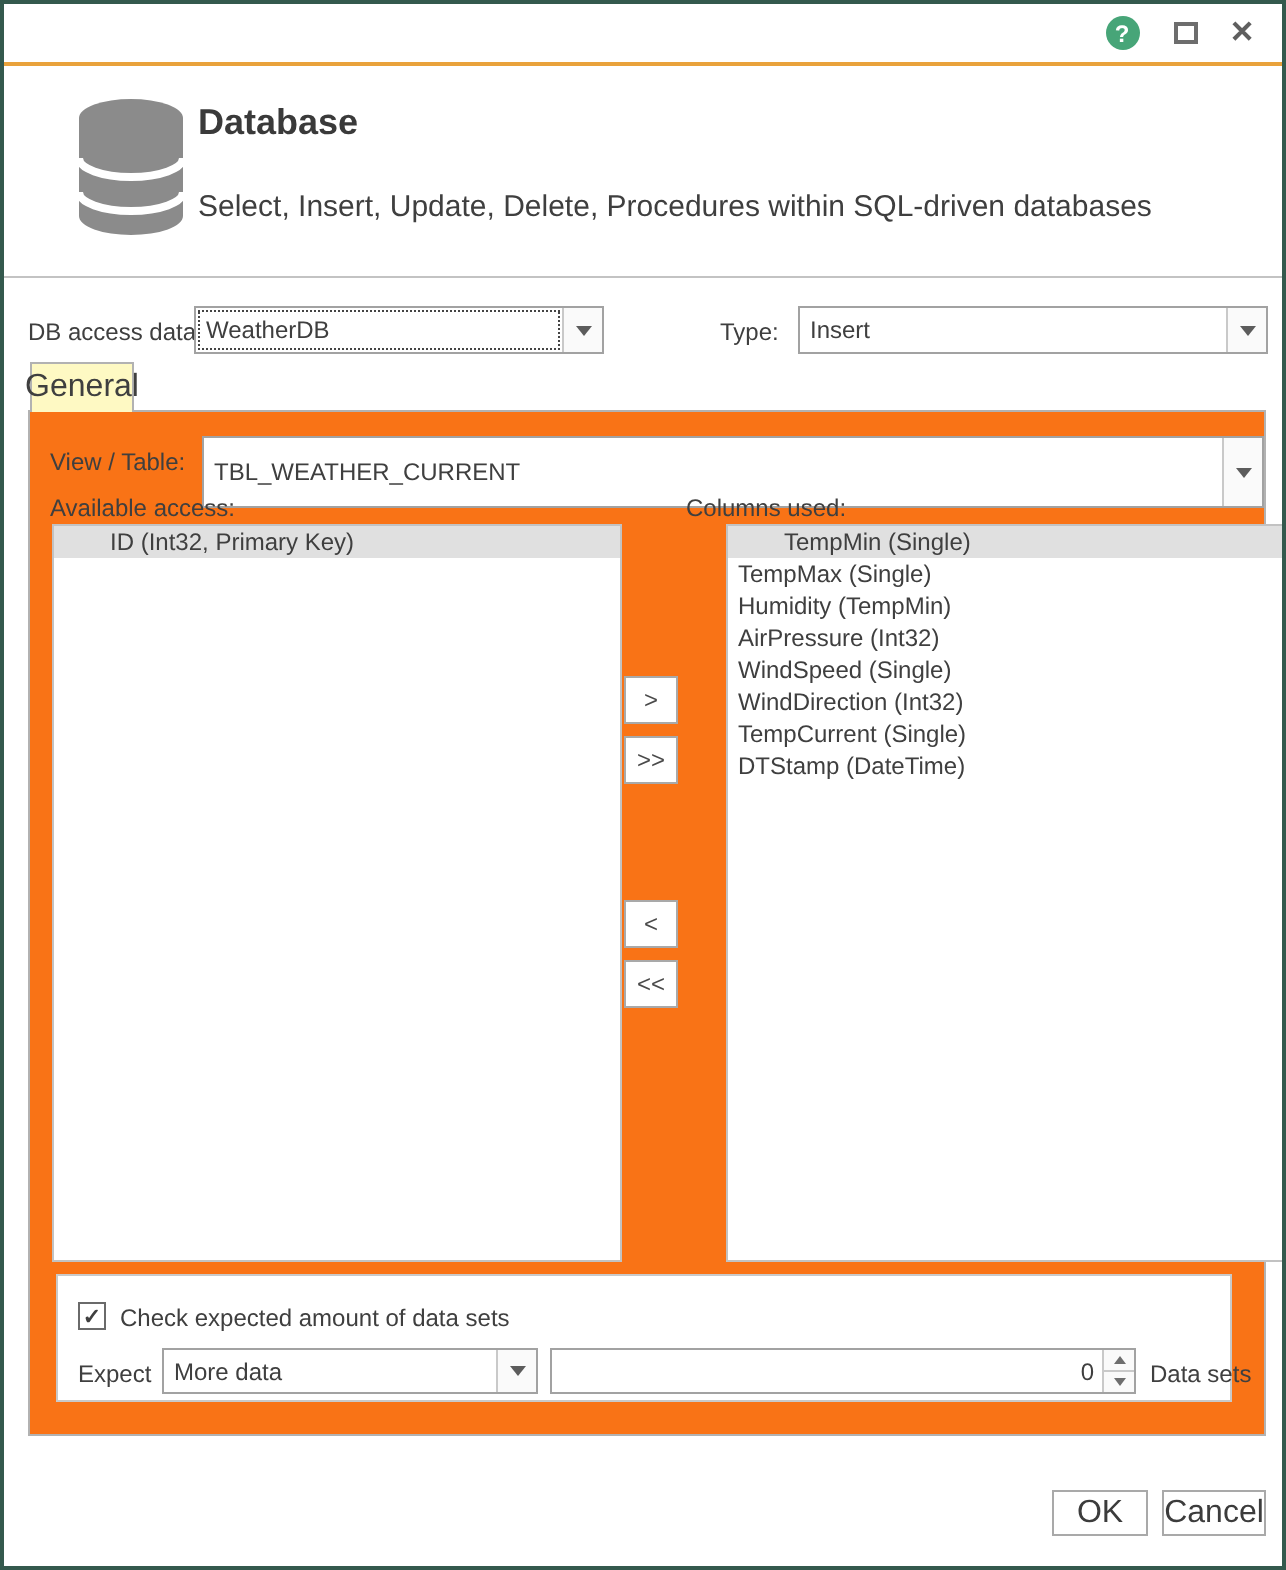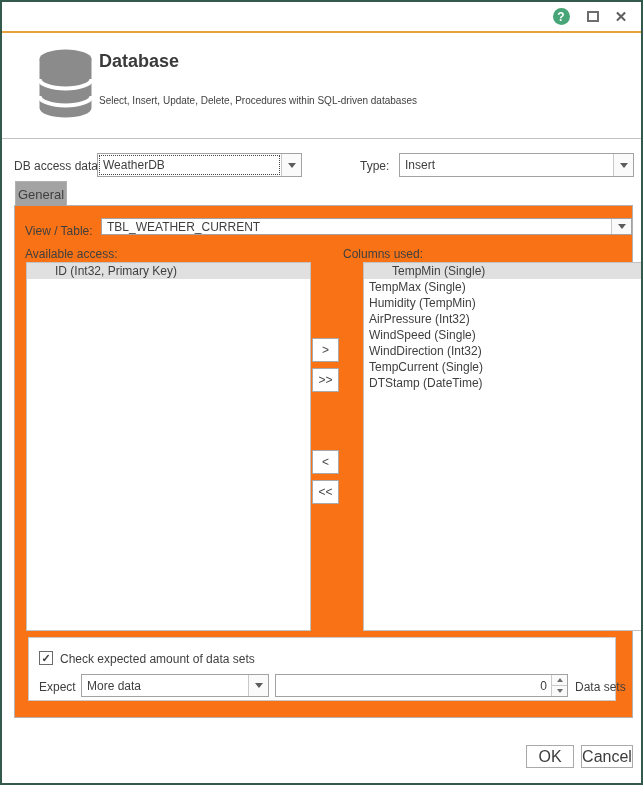--- a/index.html
+++ b/index.html
@@ -23,39 +23,39 @@
   .max-btn{ left:577px; width:28px; }
   .max-glyph{ width:12px; height:11px; border:2px solid #6d6d6d; }
   .close-btn{ left:604px; width:30px; }
   .close-glyph{ color:#5f5f5f; font-size:15px; font-weight:bold; line-height:1; }
 
   
   .header{ position:absolute; left:0; top:31px; width:100%; height:106px; background:#fff;
            border-bottom:1px solid #c3c3c3; }
   .db-icon{ position:absolute; left:36px; top:16px; }
   .page-title{ position:absolute; left:97px; top:18px; font-size:18px; font-weight:bold; color:#3a3a3a; }
-  .page-subtitle{ position:absolute; left:97px; top:62px; font-size:10px; color:#3f3f3f; }
+  .page-subtitle{ position:absolute; left:97px; top:62px; font-size:15px; color:#3f3f3f; }
 
   
   .lbl{ position:absolute; font-size:12px; color:#3f3f3f; white-space:nowrap; }
 
   .combo{ position:absolute; height:24px; background:#fff; border:1px solid #a2a2a2;
           display:flex; align-items:stretch; cursor:default; }
   .combo .val{ flex:1; display:flex; align-items:center; padding-left:5px; font-size:12px;
                white-space:nowrap; overflow:hidden; }
   .combo.focused .val{ outline:1px dotted #444; outline-offset:-2px; }
   .combo .arrow-box{ width:20px; border-left:1px solid #c9c9c9; background:#fafafa;
                      display:flex; align-items:center; justify-content:center; }
   .tri-down{ width:0; height:0; border-left:4px solid transparent; border-right:4px solid transparent;
              border-top:5px solid #5c5c5c; }
 
   
-  .tab{ position:absolute; left:13px; top:179px; width:52px; height:25px; background:#a3a3a3;
+  .tab{ position:absolute; left:13px; top:179px; width:52px; height:25px; background:#fef9c3;
         border:1px solid #b2b2b2; border-bottom:none; z-index:2;
-        display:flex; align-items:center; justify-content:center; font-size:13px; }
+        display:flex; align-items:center; justify-content:center; font-size:16px; }
   .tabpage{ position:absolute; left:12px; top:203px; width:619px; height:513px;
             border:1px solid #b2b2b2; background:#f97316; z-index:1; }
 
   
   .listbox{ position:absolute; background:#fff; border:1px solid #c2c2c2; overflow:hidden; }
   .list-item{ height:16px; line-height:16px; padding-left:5px; font-size:12px; white-space:nowrap; }
   .list-item.selected{ background:#e0e0e0;padding-left:28px; }
 
   .xfer-btn{ position:absolute; width:27px; height:24px; background:#fff; border:1px solid #a9a9a9;
              font-family:"Liberation Sans",sans-serif; font-size:12px; color:#4a4a4a;
@@ -131,21 +131,21 @@
       </span>
   </div>
 
   <div class="tab">
     <span>General</span>
   </div>
 
   <div class="tabpage">
 
     <div class="lbl" style="left:10px; top:18px;">View / Table:</div>
-    <div class="combo" style="left:86px; top:12px; width:531px; height:17px;">
+    <div class="combo" style="left:86px; top:12px; width:531px; height:36px;">
       <span class="val">TBL_WEATHER_CURRENT</span>
       <span class="arrow-box">
           <span class="tri-down"></span>
         </span>
     </div>
 
     <div class="lbl" style="left:10px; top:41px;">Available access:</div>
     <div class="lbl" style="left:328px; top:41px;">Columns used:</div>
 
     <div class="listbox" style="left:11px; top:56px; width:285px; height:369px;">

